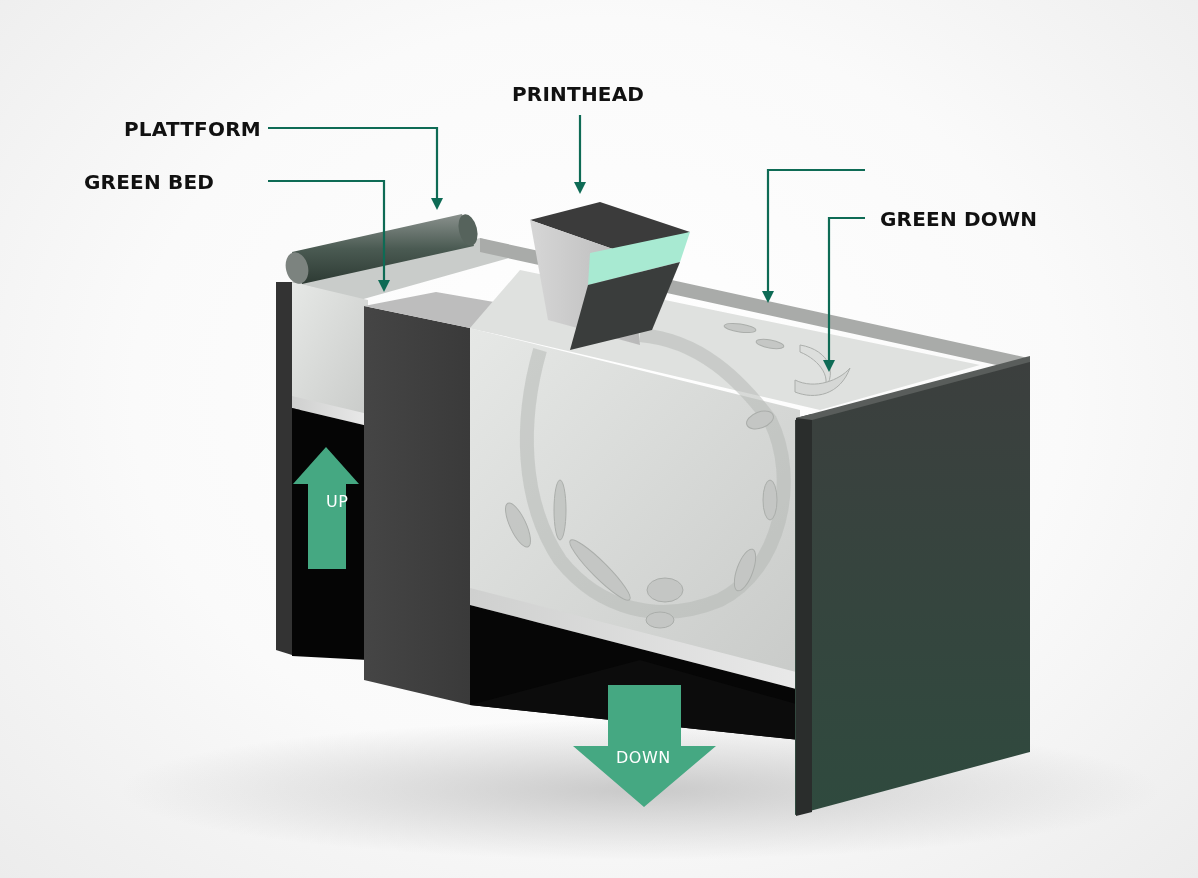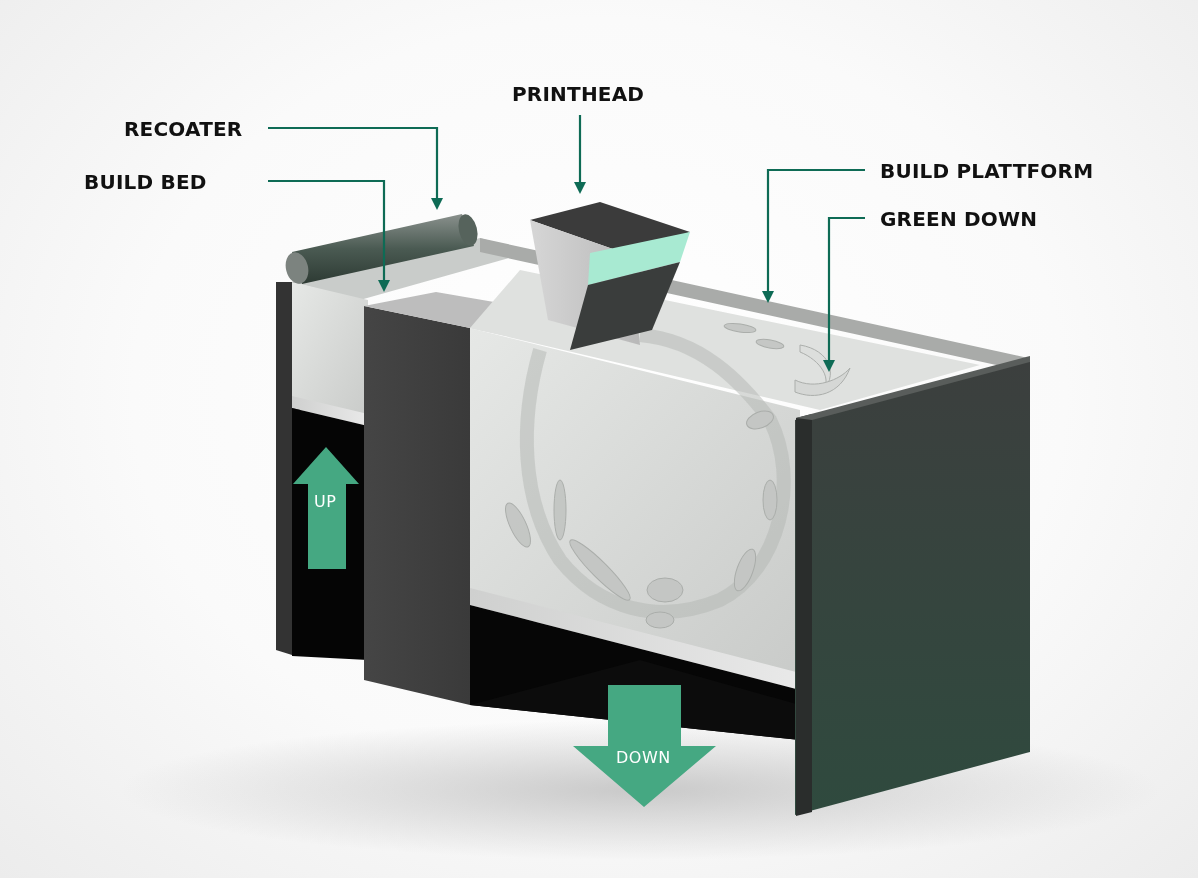--- a/index.html
+++ b/index.html
@@ -132,21 +132,20 @@
       <polygon points="574,182 586,182 580,194"></polygon>
       <polygon points="762,291 774,291 768,303"></polygon>
       <polygon points="823,360 835,360 829,372"></polygon>
     </g>
 
     <polygon points="293,484 326,447 359,484 346,484 346,569 308,569 308,484" fill="#45a882"></polygon>
     <polygon points="608,685 681,685 681,746 716,746 644,807 573,746 608,746" fill="#45a882"></polygon>
   </svg>
 
   <div class="label" style="left:512px; top:84px;">PRINTHEAD</div>
-  <div class="label" style="left:124px; top:119px;">RECOATER</div>
-  <div class="label" style="left:84px; top:172px;">BUILD BED</div>
-  <div class="label" style="left:880px; top:161px;">BUILD PLATTFORM</div>
+  <div class="label" style="left:124px; top:119px;">PLATTFORM</div>
+  <div class="label" style="left:84px; top:172px;">GREEN BED</div>
   <div class="label" style="left:880px; top:209px;">GREEN DOWN</div>
 
-  <div class="arrow-text" style="left:314px; top:494px;">UP</div>
+  <div class="arrow-text" style="left:326px; top:494px;">UP</div>
   <div class="arrow-text" style="left:616px; top:750px;">DOWN</div>
 
 </div>
 
 </body></html>

